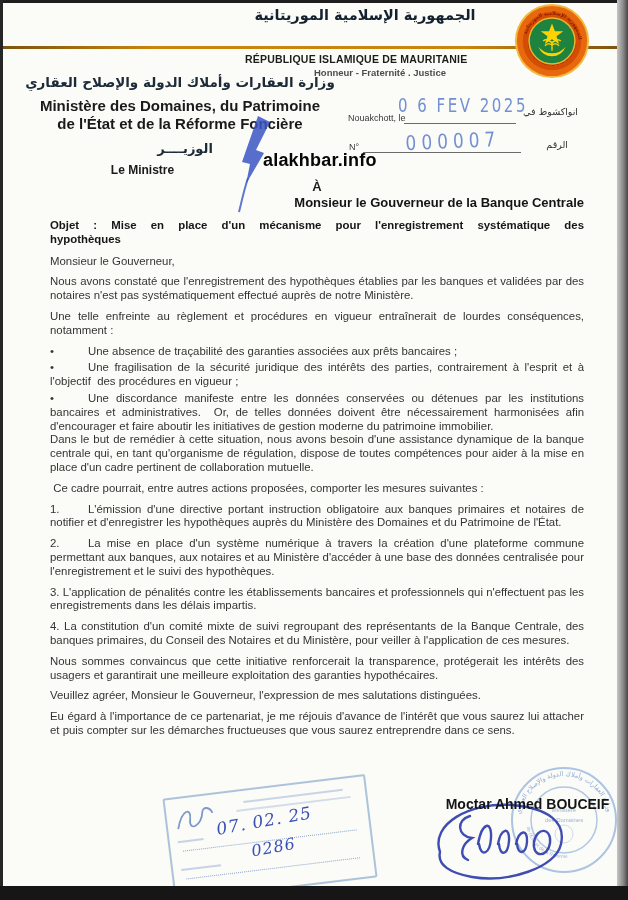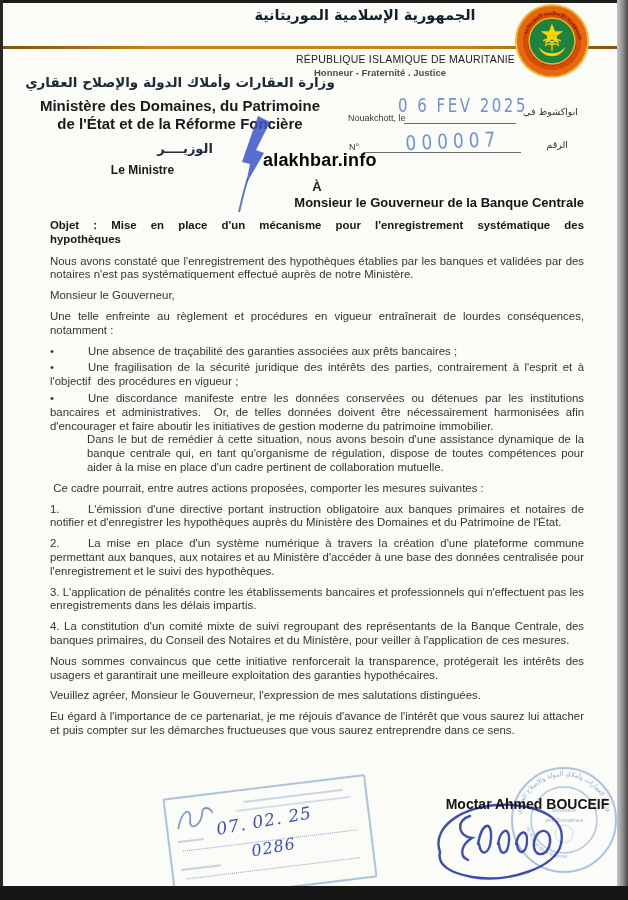--- a/index.html
+++ b/index.html
@@ -13,21 +13,21 @@
     background:linear-gradient(90deg,#c6c6c6,#8b8b8b 55%,#454545);z-index:10;}
   .edge-bottom{position:absolute;left:0;bottom:0;width:100%;height:14px;background:#161616;z-index:11;}
 
   .abs{position:absolute;}
   .ar{font-family:"DejaVu Sans",sans-serif;direction:rtl;}
 
   .ar-title{left:220px;top:7px;width:290px;text-align:center;font-weight:bold;font-size:14.5px;color:#13212e;}
   .ar-motto{left:220px;top:29px;width:290px;text-align:center;font-size:10.5px;color:#22313f;}
   .gold-line{left:3px;top:46px;right:11px;height:3px;
     background:linear-gradient(90deg,#7d5410,#c8860f 25%,#c8860f 75%,#7d5410);}
-  .republic-fr{left:245px;top:53px;width:270px;text-align:right;font-weight:normal;font-size:10.5px;color:#1c1c1c;letter-spacing:.2px;}
+  .republic-fr{left:245px;top:53px;width:270px;text-align:left;font-weight:bold;font-size:10.5px;color:#1c1c1c;letter-spacing:.2px;}
   .motto-fr{left:245px;top:67px;width:270px;text-align:center;font-size:9.5px;font-weight:bold;color:#4c4c4c;}
 
   .ministry-ar{left:25px;top:74px;width:310px;text-align:center;font-weight:bold;font-size:13.5px;color:#1d2a38;}
   .ministry-fr1{left:25px;top:97px;width:310px;text-align:center;font-weight:bold;font-size:15px;color:#1a1a1a;}
   .ministry-fr2{left:25px;top:115px;width:310px;text-align:center;font-weight:bold;font-size:15px;color:#1a1a1a;}
   .minister-ar{left:120px;top:141px;width:130px;text-align:center;font-weight:bold;font-size:13px;color:#1d2a38;}
   .minister-fr{left:85px;top:163px;width:115px;text-align:center;font-weight:bold;font-size:12px;color:#1a1a1a;}
 
   .date-stamp{left:398px;top:94px;font-family:"DejaVu Sans",sans-serif;font-size:15px;letter-spacing:2.5px;
     color:var(--stamp_blue);transform:scaleY(1.25);transform-origin:left top;white-space:nowrap;}
@@ -44,21 +44,21 @@
   .pen-mark{left:236px;top:116px;z-index:5;}
 
   .to-mark{left:50px;top:179px;width:534px;text-align:center;font-weight:bold;font-size:13px;color:#1c1c1c;}
   .recipient{left:50px;top:195px;width:534px;text-align:right;font-weight:bold;font-size:13px;color:#141414;}
 
   .letter-body{left:50px;top:219px;width:534px;font-size:11.4px;line-height:1.21;color:#343434;text-align:justify;}
   .subject{font-weight:bold;color:#161616;margin:0 0 8px;}
   .subject .l1{text-align:justify;text-align-last:justify;}
   .para{margin:7px 0 0;}
   .para.tight{margin-top:3px;}
-  .para.nogap{margin-top:0;margin-left:37px;}
+  .para.nogap{margin-top:0;}
   .marker{display:inline-block;width:38px;}
 
   .signatory{left:440px;top:796px;width:175px;text-align:center;font-weight:bold;font-size:14px;color:#141414;z-index:5;}
 
   .box-stamp{left:168px;top:786px;width:200px;height:100px;transform:rotate(-7deg);
     border:2px solid rgba(110,150,195,.55);border-radius:2px;z-index:2;}
   .bs-faint1{position:absolute;left:78px;top:10px;width:100px;height:2px;background:rgba(120,150,200,.38);}
   .bs-faint2{position:absolute;left:70px;top:18px;width:115px;height:2px;background:rgba(120,150,200,.30);}
   .bs-dotted1{position:absolute;left:12px;top:52px;width:175px;border-bottom:1.6px dotted rgba(80,120,175,.65);}
   .bs-dotted2{position:absolute;left:12px;top:80px;width:175px;border-bottom:1.6px dotted rgba(80,120,175,.65);}
@@ -139,22 +139,22 @@
 
   <div class="abs to-mark">À</div>
   <div class="abs recipient">Monsieur le Gouverneur de la Banque Centrale</div>
 
   <div class="abs letter-body">
     <div class="subject">
       <div class="l1">Objet : Mise en place d'un mécanisme pour l'enregistrement systématique des</div>
       <div class="l2">hypothèques</div>
     </div>
     <div>
+        <p class="para">Monsieur le Gouverneur,</p>
         <p class="para">Nous avons constaté que l'enregistrement des hypothèques établies par les banques et validées par des notaires n'est pas systématiquement effectué auprès de notre Ministère.</p>
-        <p class="para">Monsieur le Gouverneur,</p>
         <p class="para">Une telle enfreinte au règlement et procédures en vigueur entraînerait de lourdes conséquences, notamment :</p>
         <p class="para"><span class="marker">•</span>Une absence de traçabilité des garanties associées aux prêts bancaires ;</p>
         <p class="para tight"><span class="marker">•</span>Une fragilisation de la sécurité juridique des intérêts des parties, contrairement à l'esprit et à l'objectif&nbsp; des procédures en vigueur ;</p>
         <p class="para tight"><span class="marker">•</span>Une discordance manifeste entre les données conservées ou détenues par les institutions bancaires et administratives.&nbsp; Or, de telles données doivent être nécessairement harmonisées afin d'encourager et faire aboutir les initiatives de gestion moderne du patrimoine immobilier.</p>
         <p class="para nogap">Dans le but de remédier à cette situation, nous avons besoin d'une assistance dynamique de la banque centrale qui, en tant qu'organisme de régulation, dispose de toutes compétences pour aider à la mise en place d'un cadre pertinent de collaboration mutuelle.</p>
         <p class="para">&nbsp;Ce cadre pourrait, entre autres actions proposées, comporter les mesures suivantes :</p>
         <p class="para"><span class="marker">1.</span>L'émission d'une directive portant instruction obligatoire aux banques primaires et notaires de notifier et d'enregistrer les hypothèques auprès du Ministère des Domaines et du Patrimoine de l'État.</p>
         <p class="para"><span class="marker">2.</span>La mise en place d'un système numérique à travers la création d'une plateforme commune permettant aux banques, aux notaires et au Ministère d'accéder à une base des données centralisée pour l'enregistrement et le suivi des hypothèques.</p>
         <p class="para">3. L'application de pénalités contre les établissements bancaires et professionnels qui n'effectuent pas les enregistrements dans les délais impartis.</p>
         <p class="para">4. La constitution d'un comité mixte de suivi regroupant des représentants de la Banque Centrale, des banques primaires, du Conseil des Notaires et du Ministère, pour veiller à l'application de ces mesures.</p>

